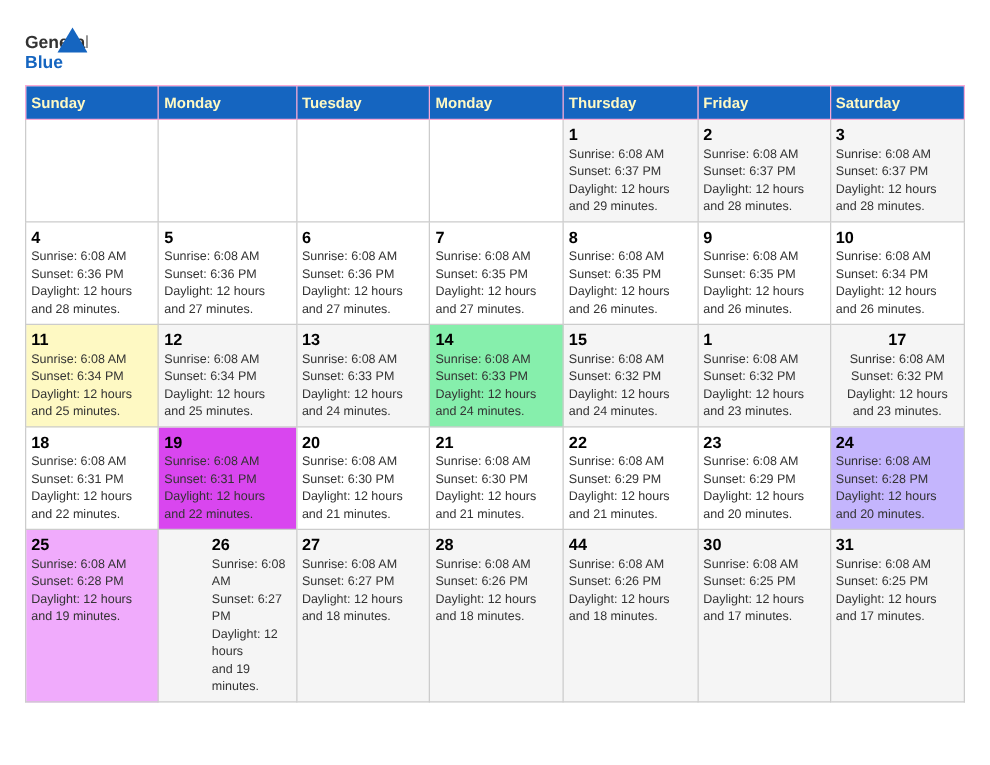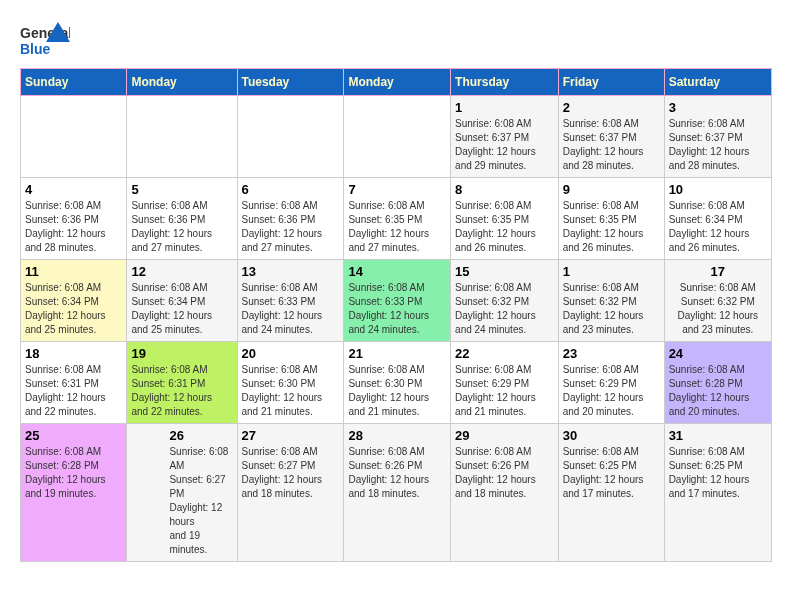--- a/index.html
+++ b/index.html
@@ -241,21 +241,21 @@
         </td>
       </tr>
       <tr>
         <td style="background-color: rgb(255, 255, 255);">
           <span class="day-number">18</span>
           <div class="day-info" style="white-space: pre-line;">Sunrise: 6:08 AM
 Sunset: 6:31 PM
 Daylight: 12 hours
 and 22 minutes.</div>
         </td>
-        <td style="background-color: #bef264;">
+        <td style="background-color: #d946ef;">
           <span class="day-number">19</span>
           <div class="day-info" style="white-space: pre-line;">Sunrise: 6:08 AM
 Sunset: 6:31 PM
 Daylight: 12 hours
 and 22 minutes.</div>
         </td>
         <td style="background-color: rgb(255, 255, 255);">
           <span class="day-number">20</span>
           <div class="day-info" style="white-space: pre-line;">Sunrise: 6:08 AM
 Sunset: 6:30 PM
@@ -314,21 +314,21 @@
 and 18 minutes.</div>
         </td>
         <td style="background-color: rgb(245, 245, 245);">
           <span class="day-number">28</span>
           <div class="day-info" style="white-space: pre-line;">Sunrise: 6:08 AM
 Sunset: 6:26 PM
 Daylight: 12 hours
 and 18 minutes.</div>
         </td>
         <td style="background-color: rgb(245, 245, 245);">
-          <span class="day-number">29</span>
+          <span class="day-number">44</span>
           <div class="day-info" style="white-space: pre-line;">Sunrise: 6:08 AM
 Sunset: 6:26 PM
 Daylight: 12 hours
 and 18 minutes.</div>
         </td>
         <td style="background-color: rgb(245, 245, 245);">
           <span class="day-number">30</span>
           <div class="day-info" style="white-space: pre-line;">Sunrise: 6:08 AM
 Sunset: 6:25 PM
 Daylight: 12 hours

